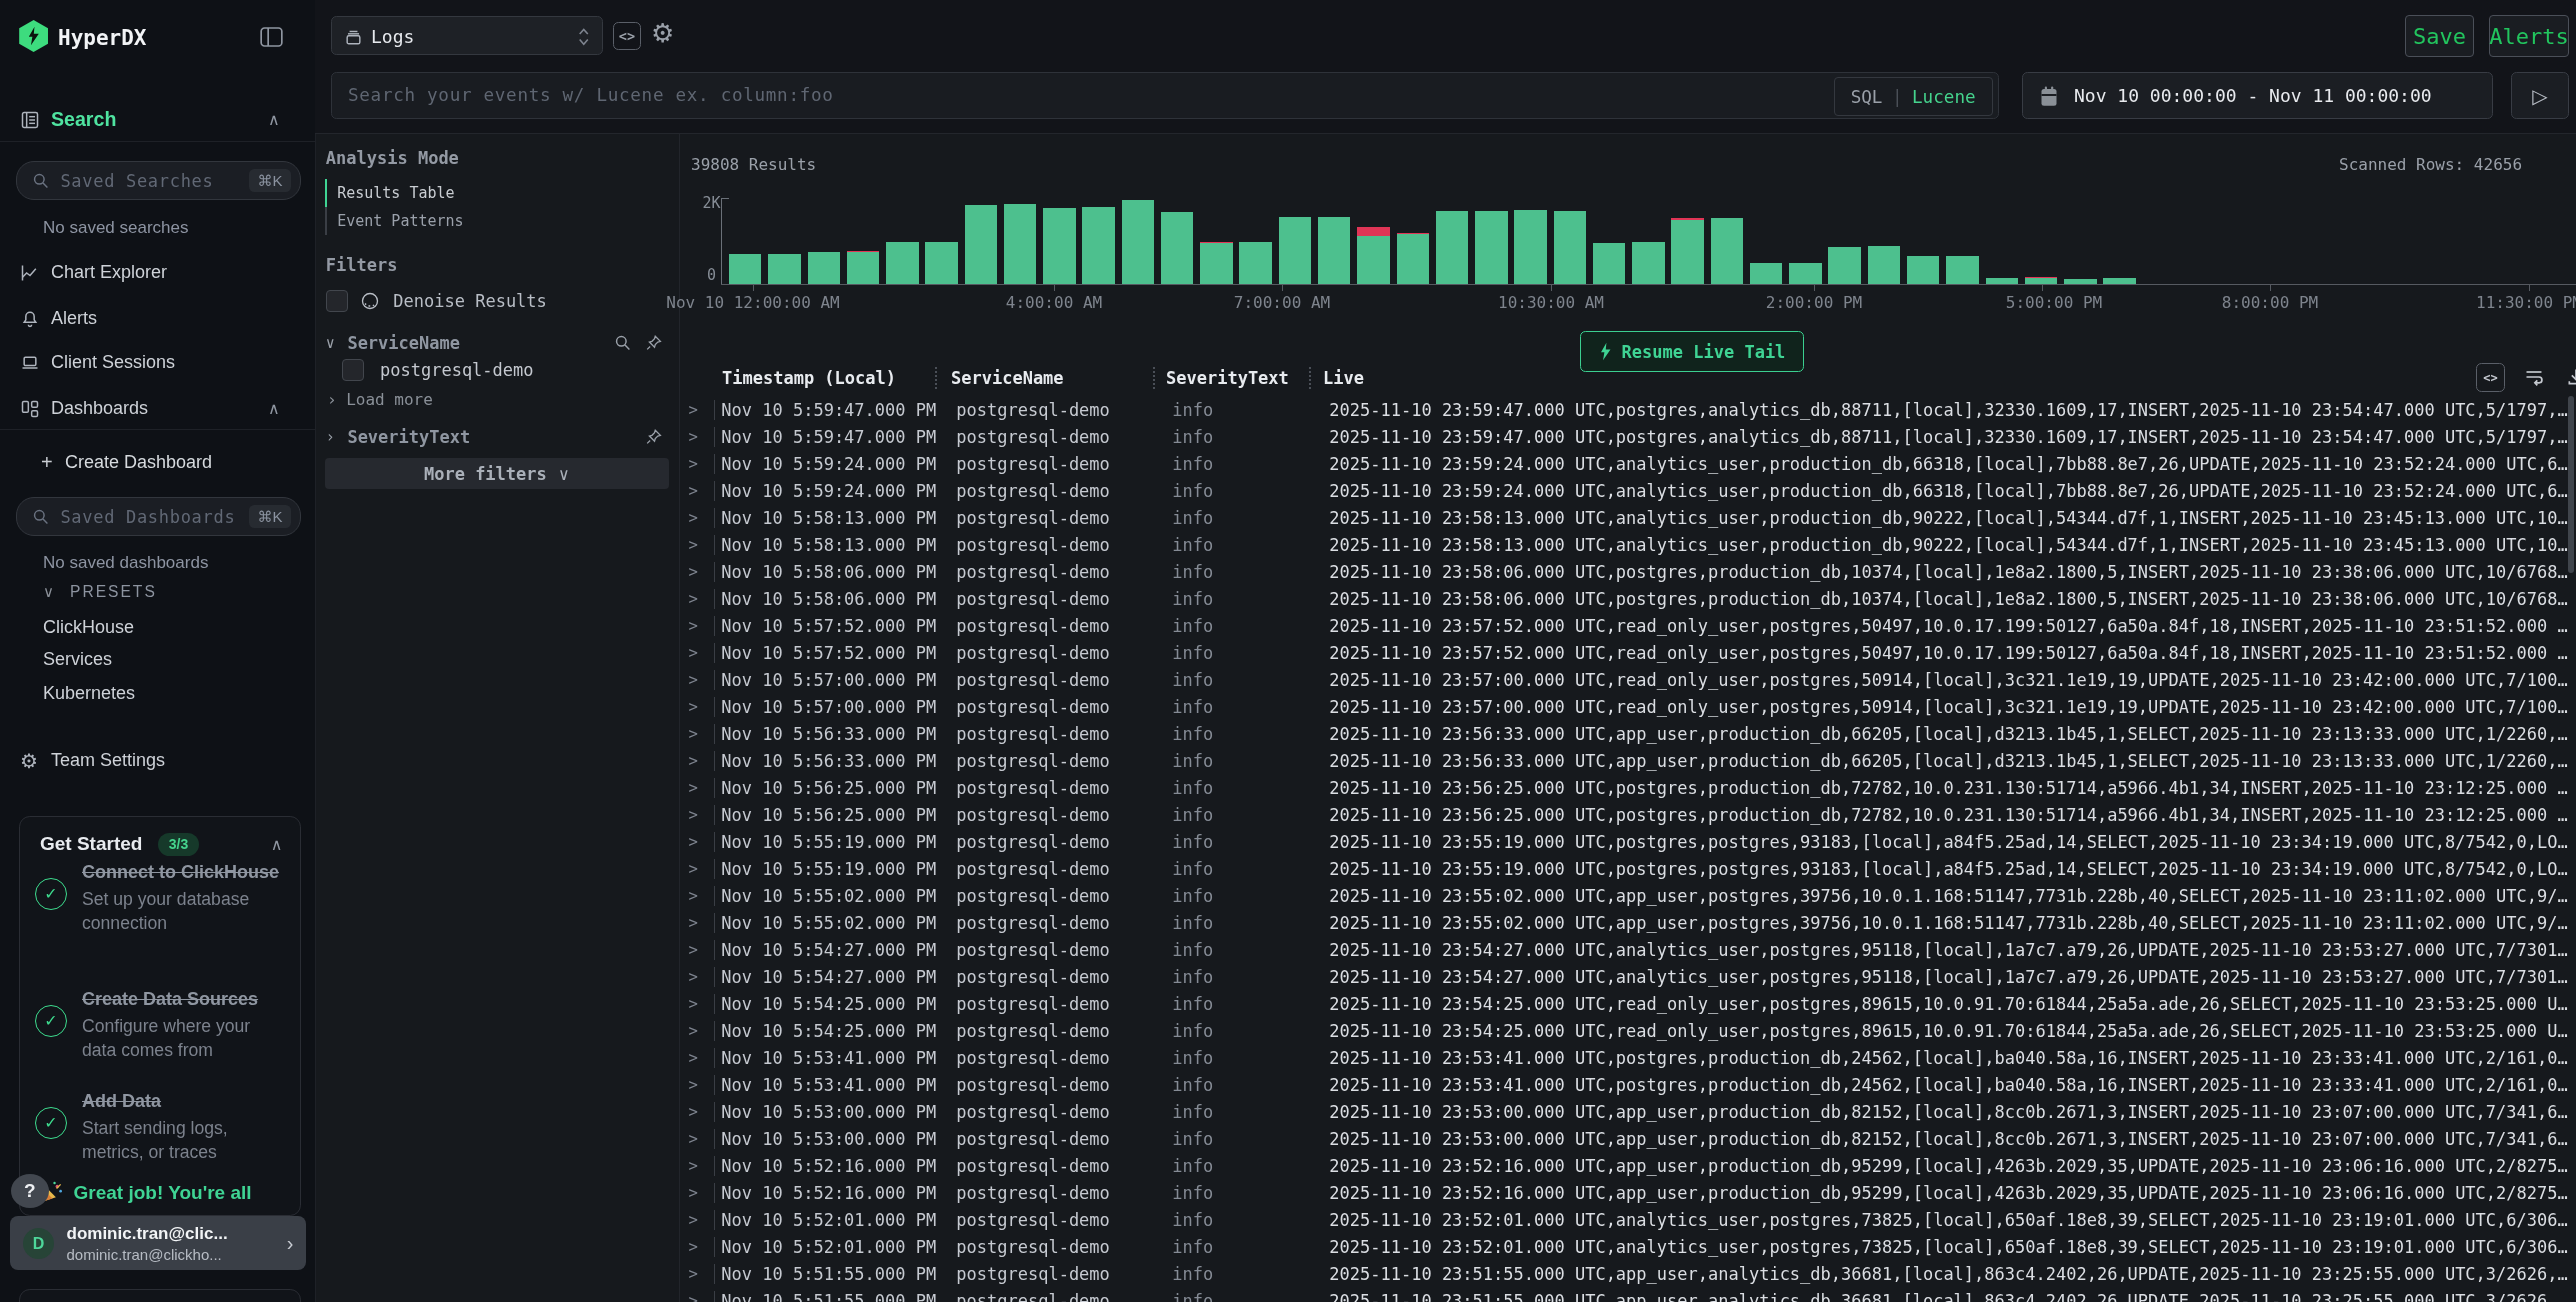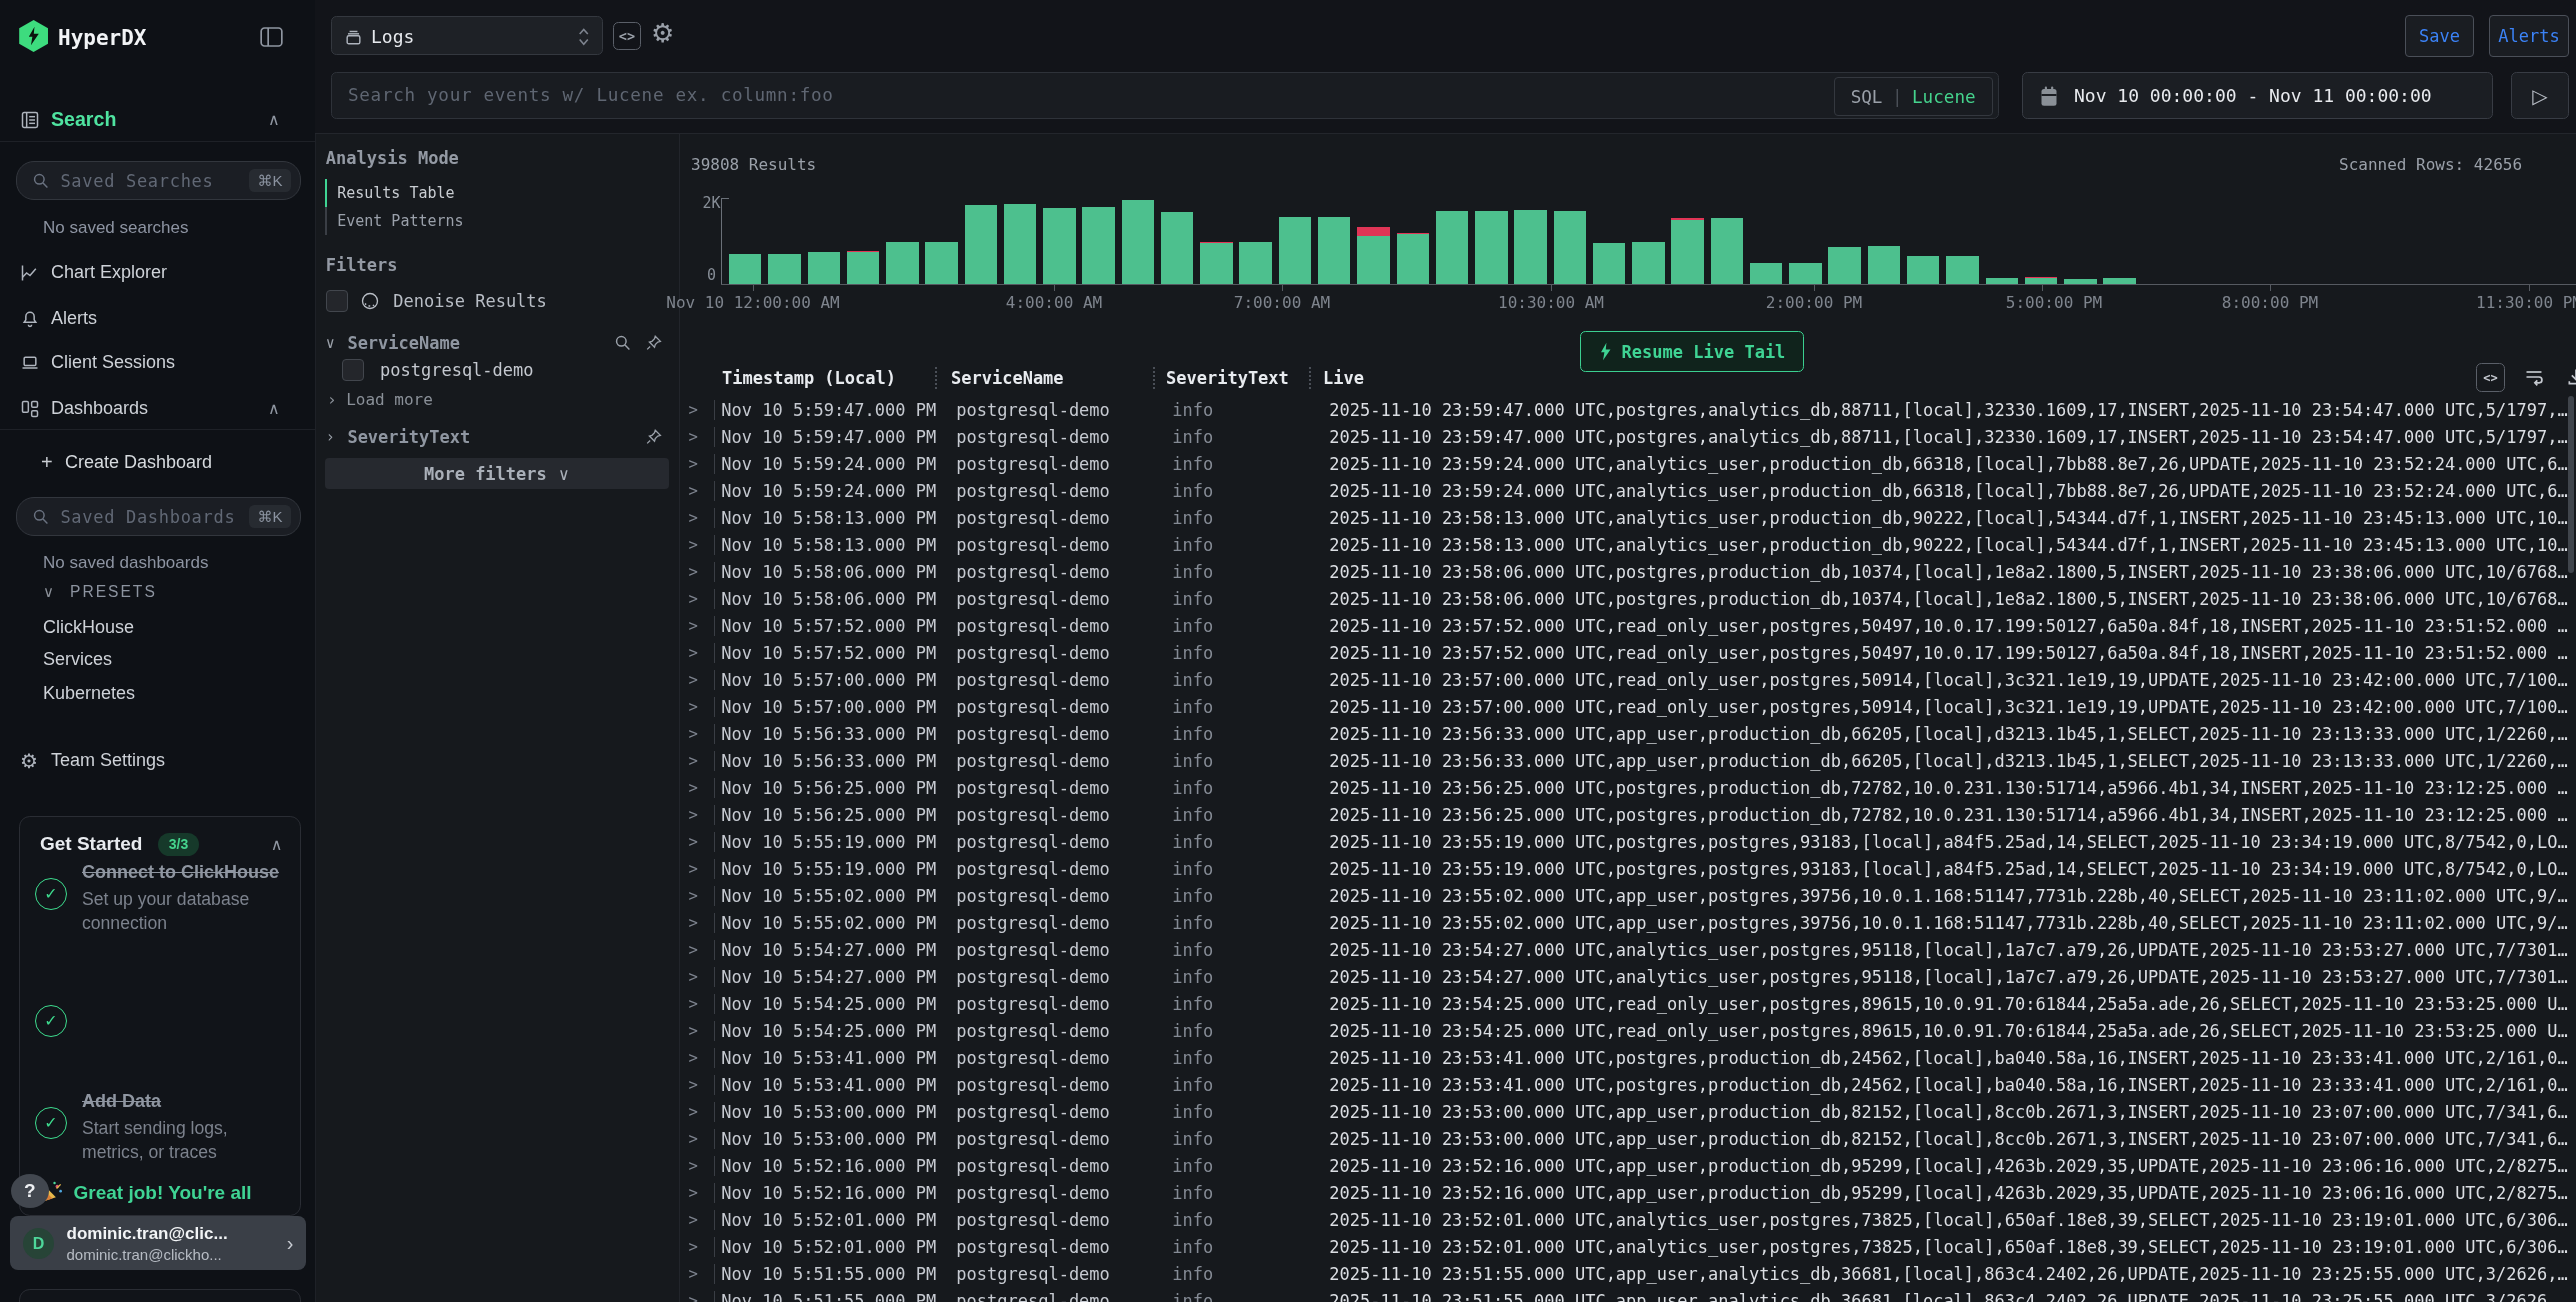--- a/index.html
+++ b/index.html
@@ -72,21 +72,21 @@
   .icon-btn{color:#9aa0a9;cursor:pointer;display:flex;align-items:center;justify-content:center;}
   #code-btn{left:298px;top:21.6px;width:28px;height:28px;border:1.4px solid #5a5f68;border-radius:5.4px;font-size:13.5px;font-weight:bold;}
   #gear-btn{left:336px;top:17.6px;font-size:26px;}
   .qbox{background:#1b1e23;border:1px solid #484d56;border-radius:4px;display:flex;align-items:center;
         font-size:18px;white-space:nowrap;overflow:hidden;}
   .qbox .kw{color:#9298a1;font-weight:bold;padding-left:15px;}
   #select-q{left:367px;top:15px;width:1242px;height:42px;}
   #order-q{left:1634px;top:15px;width:441px;height:42px;}
   .col-purple{color:#c487f6;margin-left:9.5px;}
   .col-salmon{color:#ed8a85;}
-  .tbtn{background:#1a1d22;border:1px solid #4a4f58;border-radius:4px;color:#3b82f6;font-size:17px;
+  .tbtn{background:#1a1d22;border:1px solid #4a4f58;border-radius:4px;color:#22c55e;font-size:22px;
         display:flex;align-items:center;justify-content:center;cursor:pointer;}
   #save-btn{left:2090px;top:15px;width:69px;height:42px;}
   #alerts-btn{left:2174px;top:15px;width:80px;height:42px;}
   #searchbar{left:16px;top:72px;width:1668px;height:47px;background:#191c21;border:1px solid #2e3239;border-radius:5.4px;}
   #searchbar .sph{position:absolute;left:16px;top:12px;font-size:17.6px;color:#5f6672;letter-spacing:0.7px;}
   #lang-toggle{position:absolute;right:5.4px;top:4px;width:157px;height:37px;border:1px solid #34383f;border-radius:4px;
                display:flex;align-items:center;justify-content:center;font-size:17.6px;cursor:pointer;}
   #lang-toggle .sql{color:#9aa0a9;}
   #lang-toggle .sep{color:#4a4f57;margin:0 9.5px;}
   #lang-toggle .lucene{color:#45d38d;}
@@ -283,20 +283,24 @@
       <div id="gs-steps">
           <div class="gs-step" style="top: 43px;">
             <span class="gs-check">✓</span>
             <div class="gs-texts">
               <div class="gs-step-title">Connect to ClickHouse</div>
               <div class="gs-step-desc">Set up your database connection</div>
             </div>
           </div>
           <div class="gs-step" style="top: 170px;">
             <span class="gs-check">✓</span>
+            <div class="gs-texts">
+              <div class="gs-step-title">Create Data Sources</div>
+              <div class="gs-step-desc">Configure where your data comes from</div>
+            </div>
           </div>
           <div class="gs-step" style="top: 272px;">
             <span class="gs-check">✓</span>
             <div class="gs-texts">
               <div class="gs-step-title">Add Data</div>
               <div class="gs-step-desc">Start sending logs, metrics, or traces</div>
             </div>
           </div>
         </div>
     </div>

